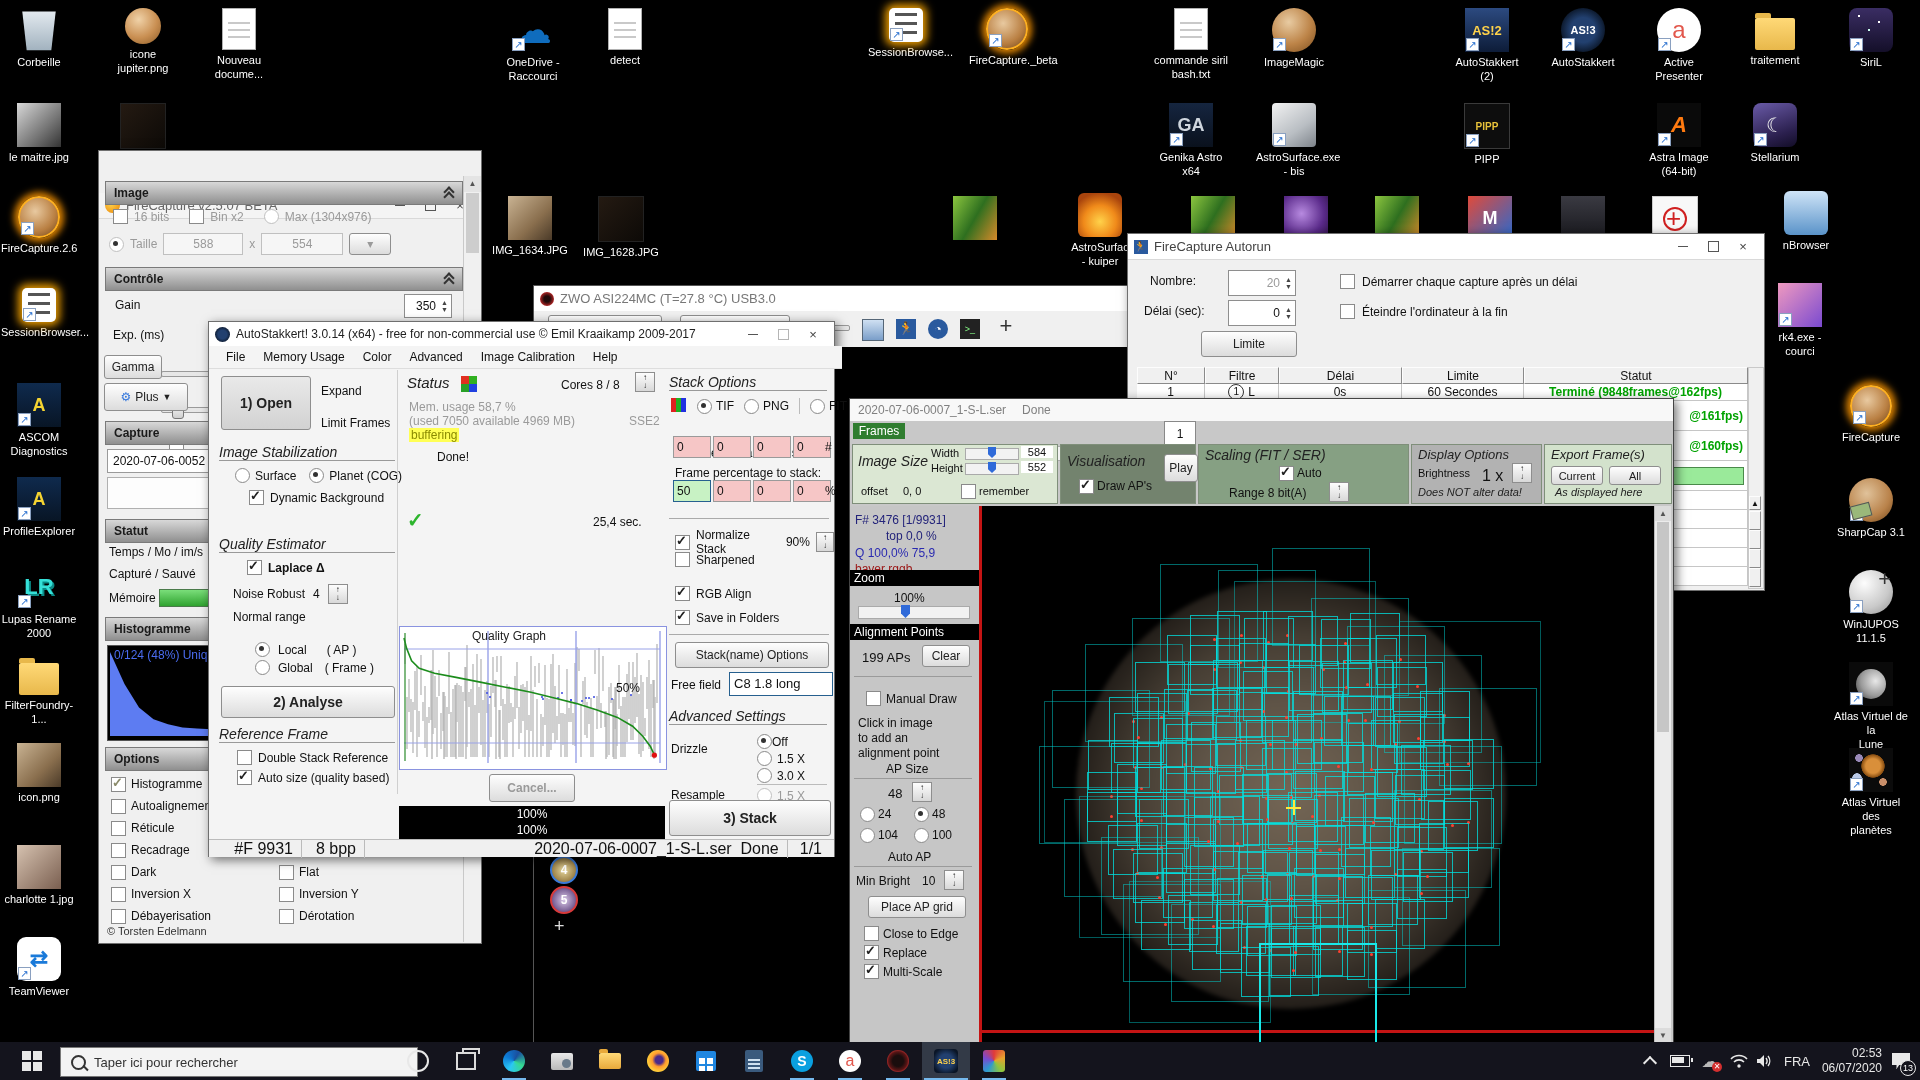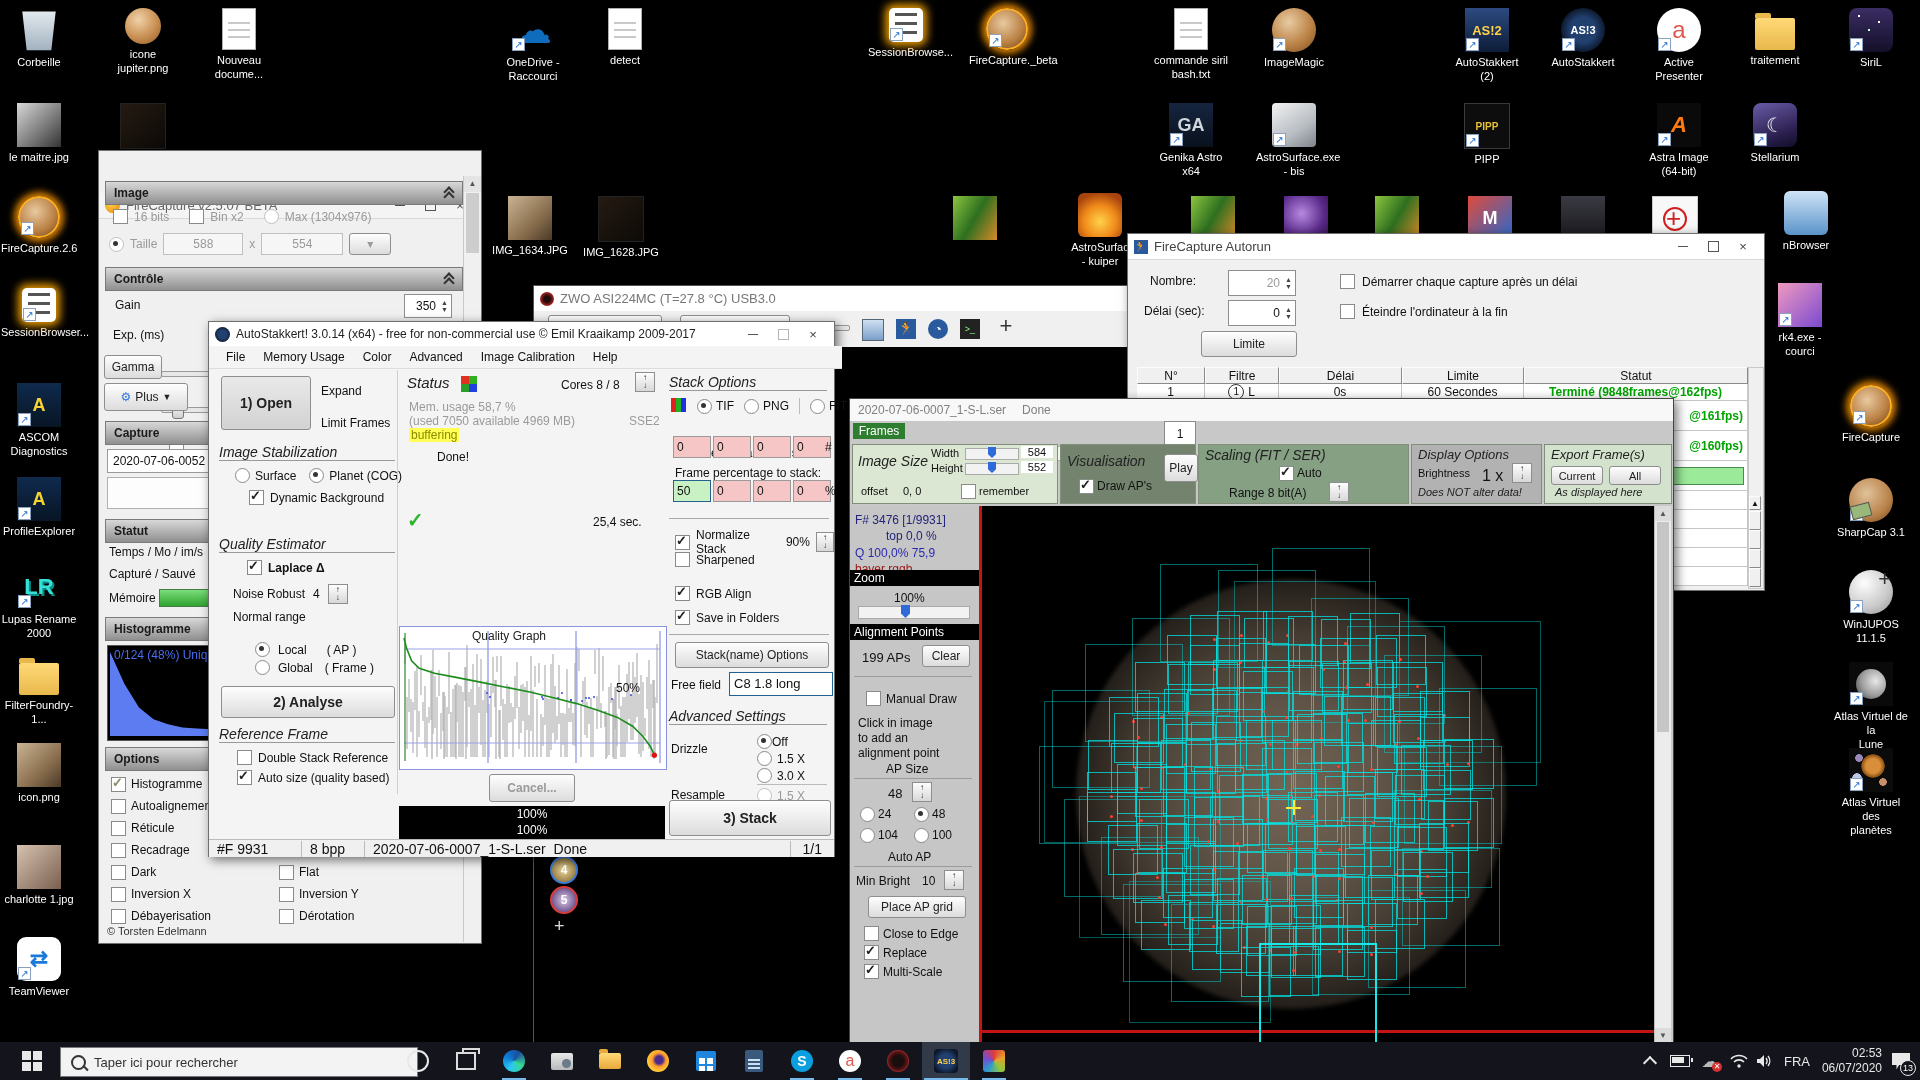--- a/index.html
+++ b/index.html
@@ -1015,21 +1015,21 @@
     <div class="abs" style="left:548px;top:462px;width:70px;height:1px;background:#bbb;"></div>
     <div class="abs" style="left:462px;top:466px;">Resample</div>
     <div class="abs graybx" style="left:548px;top:466px;display:flex;gap:5px;align-items:center;">
       <span class="radio dis"></span>
         <span>1.5 X</span>
     </div>
     <div class="btn abs" style="left:460px;top:478px;width:160px;height:34px;font-weight:bold;font-size:14px;">
         <span>3) Stack</span>
       </div>
 
-    <div class="abs" style="left:0;top:517px;width:625px;height:17px;background:#f0f0f0;border-top:1px solid #bbb;display:flex;font-size:14px;align-items:center;">
+    <div class="abs" style="left:0;top:517px;width:625px;height:17px;background:#f0f0f0;border-top:1px solid #bbb;display:flex;font-size:16px;align-items:center;text-align:right;">
       <span style="padding:0 8px;border-right:1px solid #bbb;width:76px;">#F 9931</span>
       <span style="padding:0 8px;border-right:1px solid #bbb;width:46px;">8 bpp</span>
       <span style="padding:0 8px;flex:1;"><span>2020-07-06-0007_1-S-L.ser</span>&nbsp;&nbsp;<span>Done</span></span>
       <span style="padding:0 12px;border-left:1px solid #bbb;">1/1</span>
     </div>
   </div>
 
   <div class="win" style="left:849px;top:398px;width:823px;height:644px;z-index:5;background:#c8c8c8;border-color:#444;">
     <div style="height:22px;background:#f8f8f8;display:flex;align-items:center;gap:16px;padding:0 8px;color:#808080;font-size:12px;">
       <span>2020-07-06-0007_1-S-L.ser</span>

